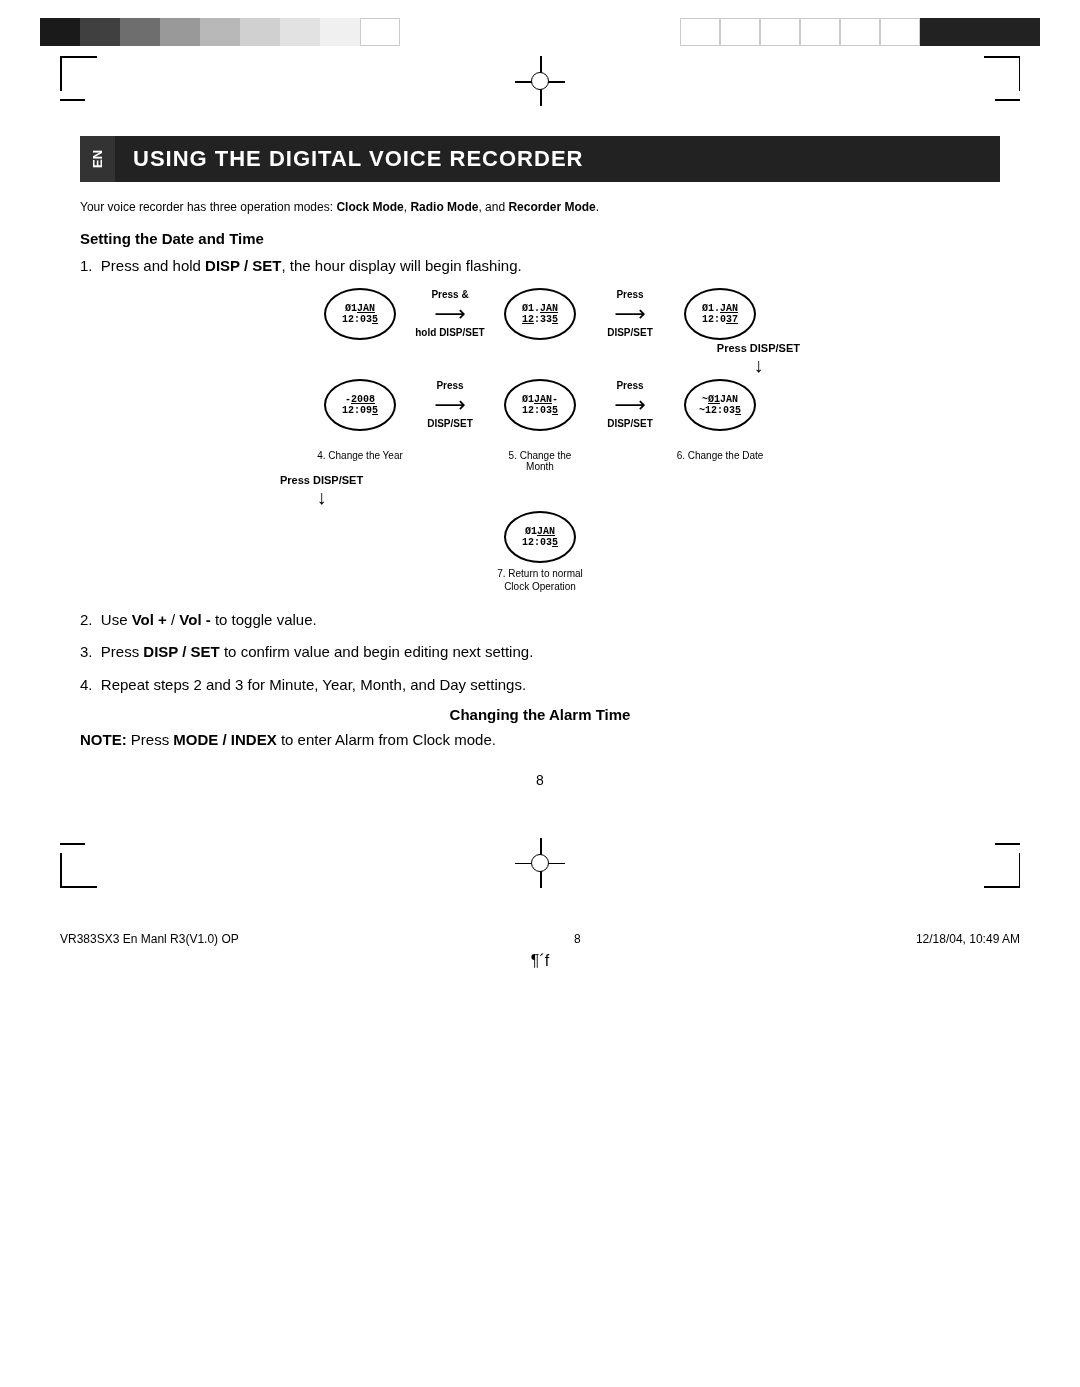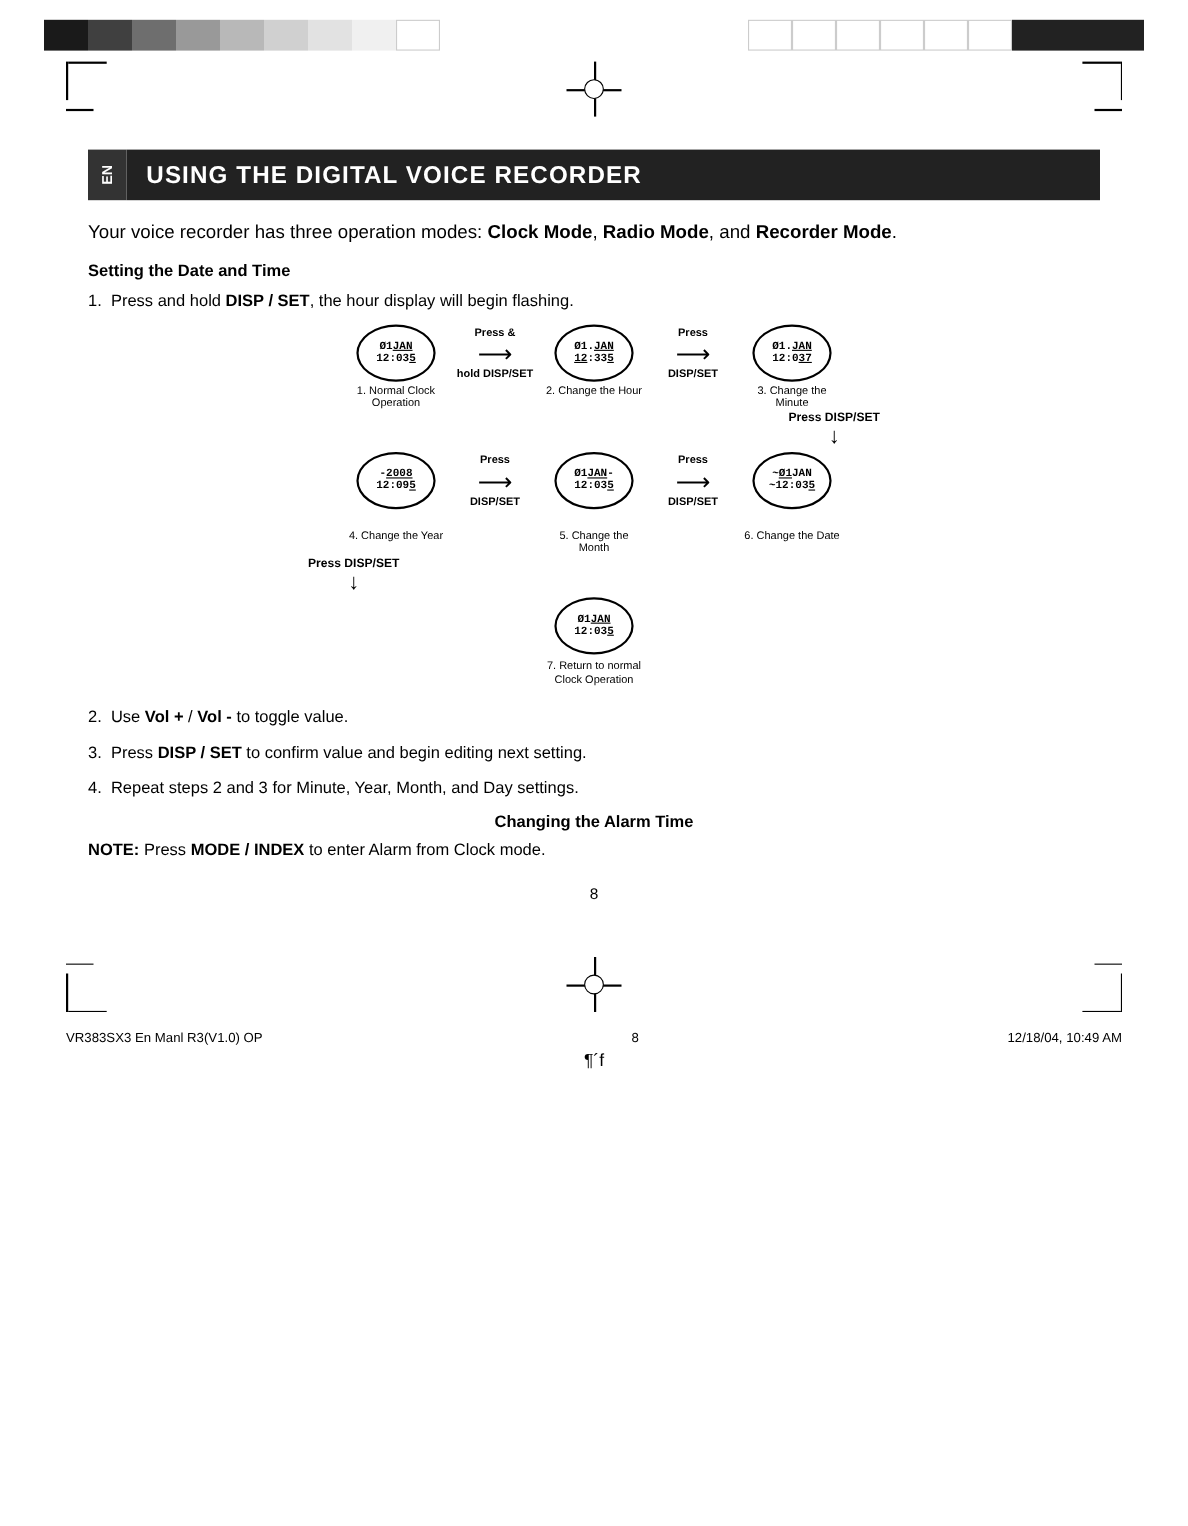--- a/index.html
+++ b/index.html
@@ -111,21 +111,21 @@
       font-size: 22px;
       padding: 10px 18px;
       letter-spacing: 1px;
       flex: 1;
       display: flex;
       align-items: center;
     }
 
     
     .intro-text {
-      font-size: 17px;
+      font-size: 12px;
       line-height: 1.5;
       margin-bottom: 14px;
     }
 
     
     .clock-header {
       background: #999;
       color: #fff;
       font-weight: bold;
       font-size: 16px;
@@ -208,20 +208,21 @@
     }
 
     
     .footer {
       display: flex;
       justify-content: space-between;
       padding: 6px 60px;
       font-size: 12px;
       color: #000;
       border-top: none;
+      margin-top: 28px;
     }
 
     
     .bottom-symbol {
       text-align: center;
       font-size: 16px;
       padding-bottom: 10px;
     }
 
     
@@ -341,27 +342,20 @@
       </div>
 
       <div class="diag-unit">
         <div class="clock-display">
           <span class="clock-top-line">Ø1.<u>JAN</u></span>
           <span class="clock-bottom-line">12:0<u>37</u></span>
         </div>
       </div>
     </div>
 
-    <div style="display:flex;justify-content:center;gap:0;margin-top:3px;">
-      <div style="width:90px;text-align:center;font-size:10px;">1. Normal Clock Operation</div>
-      <div style="width:90px;"></div>
-      <div style="width:90px;text-align:center;font-size:10px;">2. Change the Hour</div>
-      <div style="width:90px;"></div>
-      <div style="width:90px;text-align:center;font-size:10px;">3. Change the Minute</div>
-    </div>
 
     <div style="display:flex;justify-content:flex-end;width:100%;padding-right:30px;margin:2px 0;">
       <div style="display:flex;flex-direction:column;align-items:center;">
         <div style="font-size:11px;font-weight:bold;">Press DISP/SET</div>
         <div style="font-size:20px;">↓</div>
       </div>
     </div>
 
     <div style="display:flex;align-items:center;gap:0;justify-content:center;">
 

